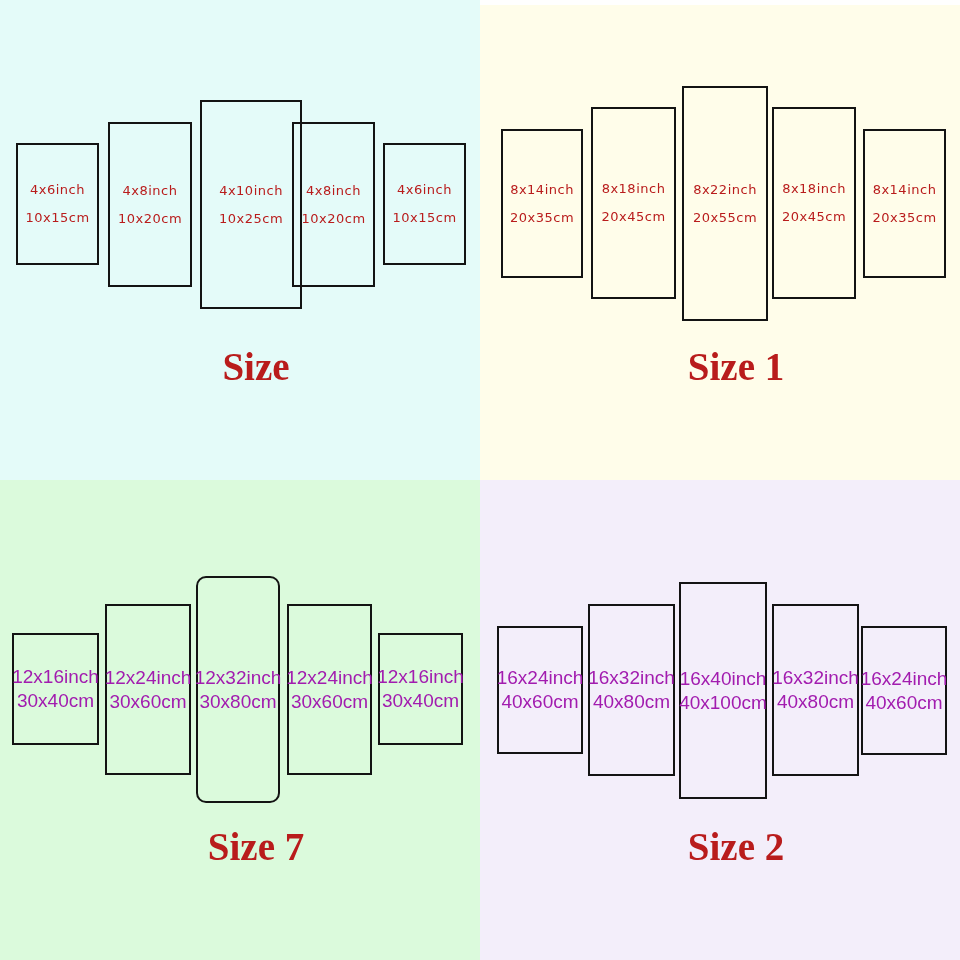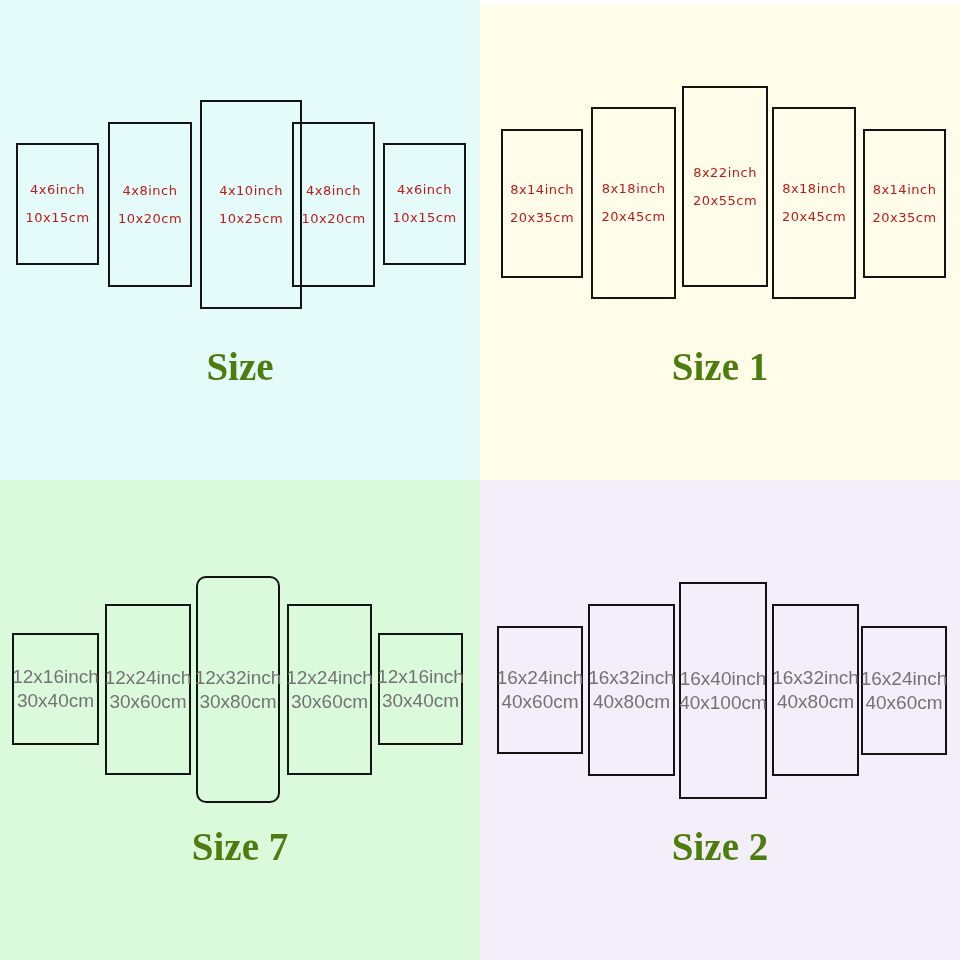--- a/index.html
+++ b/index.html
@@ -40,35 +40,35 @@
     font-size: 13px;
     line-height: 28px;
     letter-spacing: 0.5px;
     color: #b91c1c;
   }
   
   .q3 .line, .q4 .line {
     font-family: "Liberation Sans", sans-serif;
     font-size: 19px;
     line-height: 24px;
-    color: #737373;
+    color: #a21caf;
   }
 
   .title {
     position: absolute;
     top: 346px;
-    left: 0;
+    left: 16px;
     width: 100%;
     margin: 0;
     text-align: center;
     font-family: "Liberation Serif", serif;
     font-weight: 700;
     font-size: 39px;
     line-height: 42px;
-    color: #4d7c0f;
+    color: #b91c1c;
   }
 </style>
 </head>
 <body>
 
 <div class="grid">
 
   <section class="quadrant q1">
     <div class="panels">
         <div class="panel" style="left: 16px; width: 83px; height: 122px; top: 143px;">
@@ -99,21 +99,21 @@
     <div class="top-strip"></div>
     <div class="panels">
         <div class="panel" style="left: 21px; width: 82px; height: 149px; top: 129px;">
           <span class="line">8x14inch</span>
           <span class="line">20x35cm</span>
         </div>
         <div class="panel" style="left: 111px; width: 85px; height: 192px; top: 107px;">
           <span class="line">8x18inch</span>
           <span class="line">20x45cm</span>
         </div>
-        <div class="panel" style="left: 202px; width: 86px; height: 201px; top: 86px;">
+        <div class="panel" style="left: 202px; width: 86px; height: 235px; top: 86px;">
           <span class="line">8x22inch</span>
           <span class="line">20x55cm</span>
         </div>
         <div class="panel" style="left: 292px; width: 84px; height: 192px; top: 107px;">
           <span class="line">8x18inch</span>
           <span class="line">20x45cm</span>
         </div>
         <div class="panel" style="left: 383px; width: 83px; height: 149px; top: 129px;">
           <span class="line">8x14inch</span>
           <span class="line">20x35cm</span>

